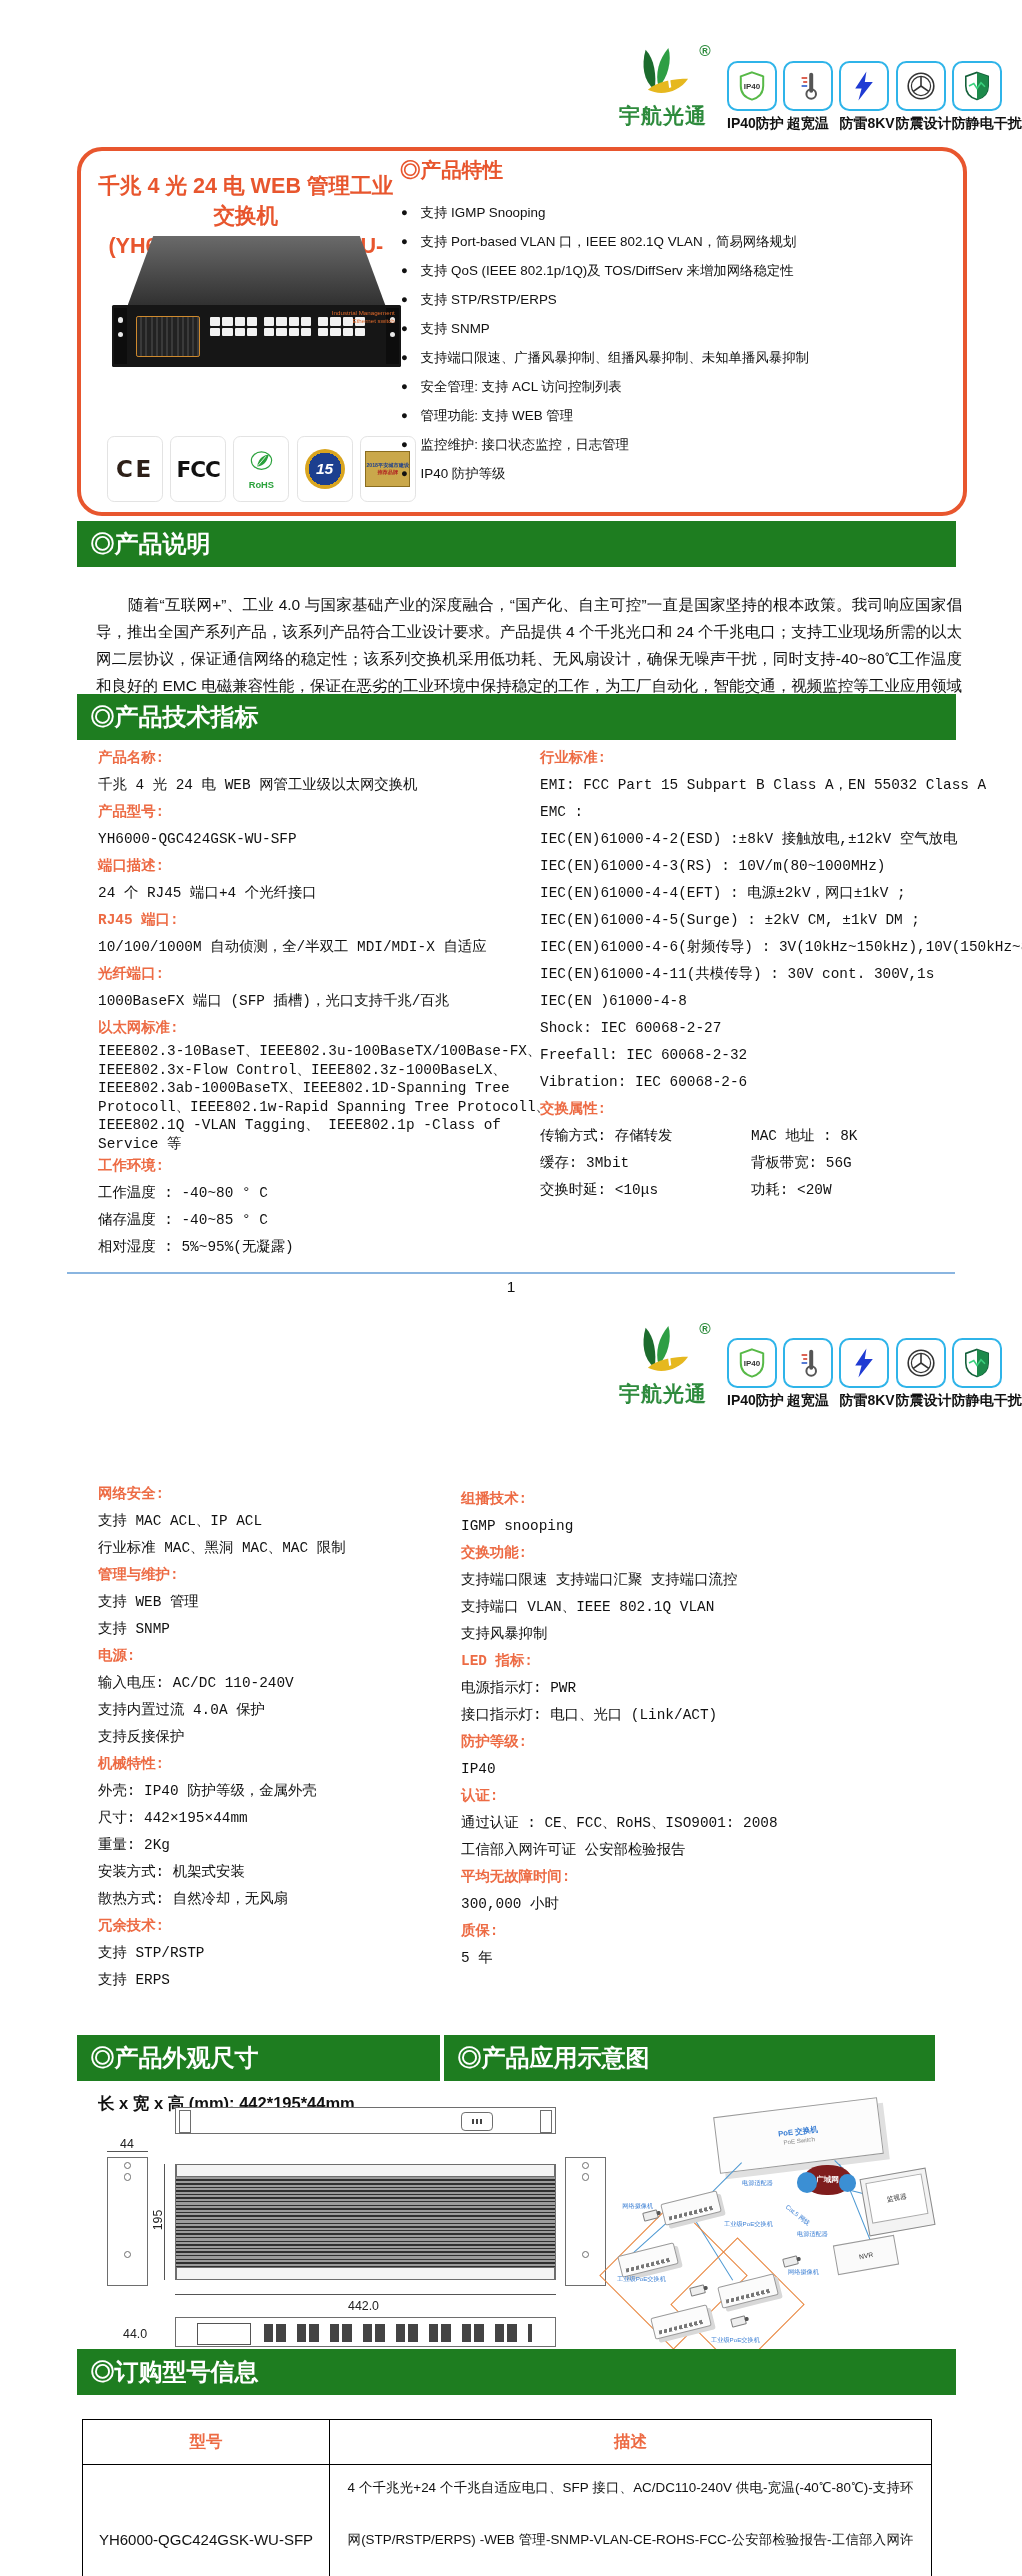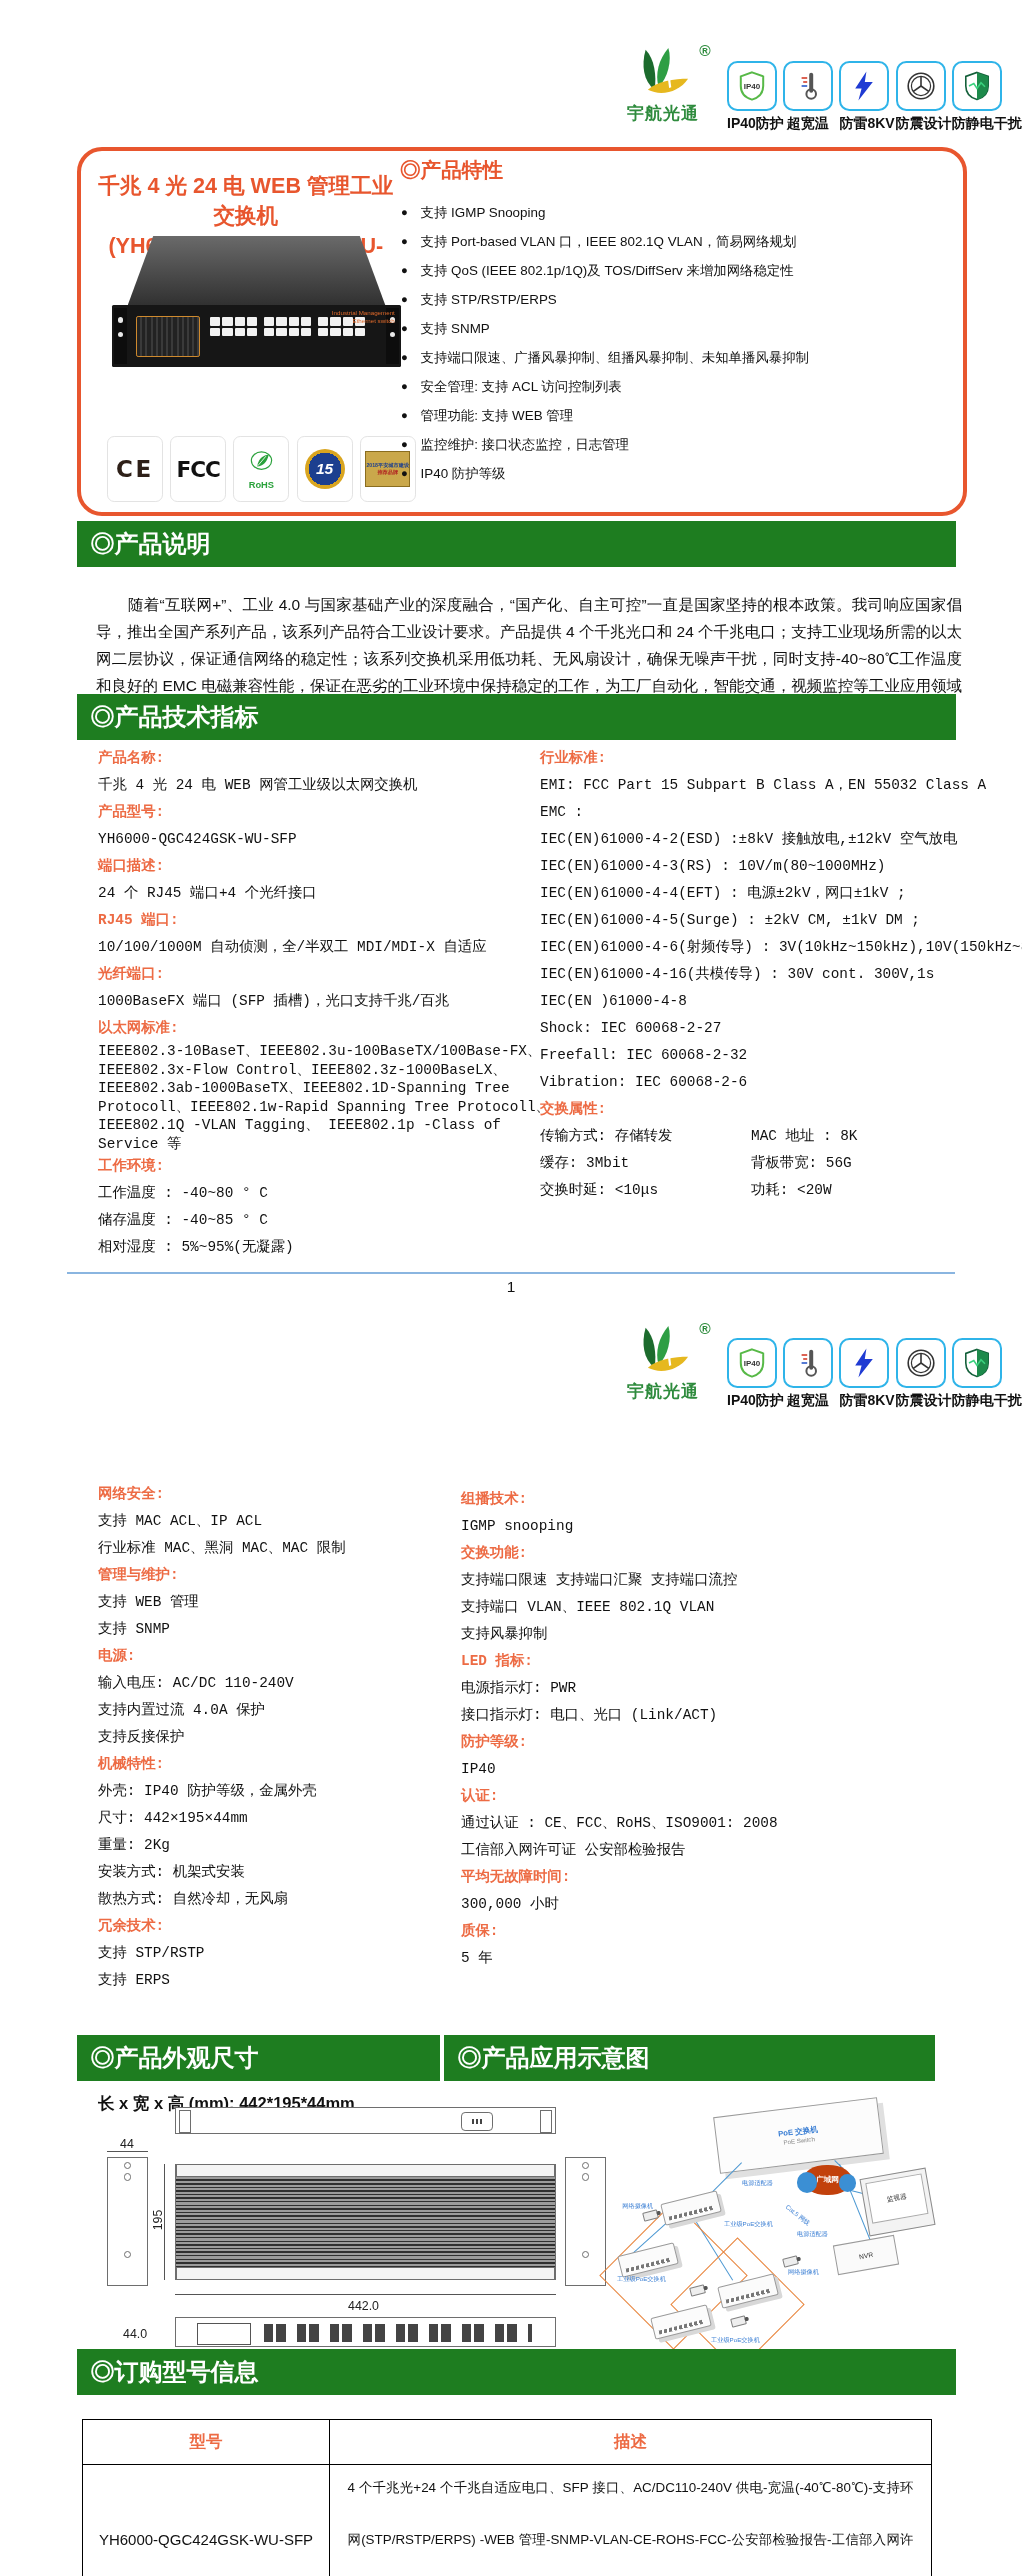--- a/index.html
+++ b/index.html
@@ -1,21 +1,21 @@
 <!DOCTYPE html>
 <html style="font-size:8.2px"><head>
 <meta charset="utf-8">
 <style>
   html,body{margin:0;padding:0;background:#fdfdfd;}
   .canvas{position:relative;width:1022px;height:2752px;background:#ffffff;
           font-family:"Liberation Sans",sans-serif;color:#111;overflow:hidden;}
   
   .brand{position:absolute;width:124px;text-align:center;}
   .brand .reg{position:absolute;right:14.4px;top:-3.1px;font-size:15.5px;color:#2e8b3d;font-weight:bold;}
-  .brand-text{font-size:17px;font-weight:bold;color:#2e8b3d;letter-spacing:1px;margin-top:1px;font-family:Liberation Serif, serif;}
+  .brand-text{font-size:21px;font-weight:bold;color:#2e8b3d;letter-spacing:1px;margin-top:1px;font-family:Liberation Serif, serif;}
   .badges{position:absolute;display:flex;gap:7.2px;}
   .badge{width:49px;text-align:center;}
   .badge-sq{width:46px;height:46px;border:2.6px solid #2fb4e9;border-radius:10.3px;background:#fff;
             display:flex;align-items:center;justify-content:center;}
   .badge-label{font-size:14px;font-weight:bold;margin-top:4.1px;white-space:nowrap;}
   
   .hero{position:absolute;left:77px;top:147px;width:882px;height:361px;
         border:4.1px solid #e8562e;border-radius:25px;background:#fff;}
   .hero-title{position:absolute;left:10.3px;top:19.6px;width:309px;text-align:center;
               color:#e8562e;font-weight:bold;font-size:21.6px;line-height:30px;}
@@ -87,21 +87,21 @@
   .appdiag{position:absolute;left:613px;top:2102px;width:350px;height:237px;}
   .node{position:absolute;box-sizing:border-box;}
   .slab{background:#fbfbfb;border:1px solid #9a9a9a;border-radius:2.1px;transform:rotate(-14deg);
         box-shadow:3.1px 4.1px 0 #d8d8d8;}
   .slab .ports{position:absolute;left:4.1px;bottom:2.6px;width:80%;height:4.1px;
         background:repeating-linear-gradient(90deg,#777 0 3.1px,#fff 3.1px 5.2px);}
   .bigbox{background:#fcfcfc;border:1px solid #9a9a9a;transform:rotate(-7deg);box-shadow:5.2px 6.2px 0 #e0e0e0;
           display:flex;flex-direction:column;align-items:center;justify-content:center;}
   .bigbox .t1{color:#3b7fd4;font-size:7.7px;font-weight:bold;}
   .bigbox .t2{color:#888;font-size:6.2px;}
-  .cloud{background:#c2410c;border-radius:48%;display:flex;align-items:center;justify-content:center;
+  .cloud{background:#7f1d1d;border-radius:48%;display:flex;align-items:center;justify-content:center;
          color:#fff;font-size:7.7px;font-weight:bold;}
   .cloud::before,.cloud::after{content:"";position:absolute;background:#3b8fd4;border-radius:50%;}
   .cloud::before{width:20.6px;height:20.6px;left:-6.2px;top:7.2px;}
   .cloud::after{width:17.5px;height:17.5px;right:-4.1px;top:9.3px;}
   .monitor{border:1.5px solid #8a8a8a;background:#f3f3f3;transform:rotate(-10deg);}
   .monitor .scr{position:absolute;left:4.1px;top:4.1px;right:4.1px;bottom:11.3px;background:#fff;border:1px solid #aaa;
         display:flex;align-items:center;justify-content:center;font-size:6.7px;color:#333;}
   .nvrbox{background:#fafafa;border:1px solid #9a9a9a;transform:rotate(-10deg);
           display:flex;align-items:center;justify-content:center;font-size:6.7px;color:#333;}
   .cam{position:absolute;width:13.4px;height:6.7px;background:#eee;border:1px solid #808080;border-radius:1px;transform:rotate(-14deg);}
@@ -319,21 +319,21 @@
   </div>
   <div class="speclist" style="left:540px;top:745px;">
     <div class="srow t-h"><span>行业标准:</span><span></span><span class="pb"></span></div>
       <div class="srow t-t"><span>EMI: FCC Part 15 Subpart B Class A，EN 55032 Class A</span><span></span><span class="pb"></span></div>
       <div class="srow t-t"><span>EMC :</span><span></span><span class="pb"></span></div>
       <div class="srow t-t"><span>IEC(EN)61000-4-2(ESD) :±8kV 接触放电,±12kV 空气放电</span><span></span><span class="pb"></span></div>
       <div class="srow t-t"><span>IEC(EN)61000-4-3(RS) : 10V/m(80~1000MHz)</span><span></span><span class="pb"></span></div>
       <div class="srow t-t"><span>IEC(EN)61000-4-4(EFT) : 电源±2kV，网口±1kV ;</span><span></span><span class="pb"></span></div>
       <div class="srow t-t"><span>IEC(EN)61000-4-5(Surge) : ±2kV CM, ±1kV DM ;</span><span></span><span class="pb"></span></div>
       <div class="srow t-t"><span>IEC(EN)61000-4-6(射频传导) : 3V(10kHz~150kHz),10V(150kHz~80MHz)</span><span></span><span class="pb"></span></div>
-      <div class="srow t-t"><span>IEC(EN)61000-4-16(共模传导) : 30V cont. 300V,1s</span><span></span><span class="pb"></span></div>
+      <div class="srow t-t"><span>IEC(EN)61000-4-11(共模传导) : 30V cont. 300V,1s</span><span></span><span class="pb"></span></div>
       <div class="srow t-t"><span>IEC(EN )61000-4-8</span><span></span><span class="pb"></span></div>
       <div class="srow t-t"><span>Shock: IEC 60068-2-27</span><span></span><span class="pb"></span></div>
       <div class="srow t-t"><span>Freefall: IEC 60068-2-32</span><span></span><span class="pb"></span></div>
       <div class="srow t-t"><span>Vibration: IEC 60068-2-6</span><span></span><span class="pb"></span></div>
       <div class="srow t-h"><span>交换属性:</span><span></span><span class="pb"></span></div>
       <div class="srow t-pair"><span></span><span>传输方式: 存储转发</span><span class="pb">MAC 地址 : 8K</span></div>
       <div class="srow t-pair"><span></span><span>缓存: 3Mbit</span><span class="pb">背板带宽: 56G</span></div>
       <div class="srow t-pair"><span></span><span>交换时延: &lt;10μs</span><span class="pb">功耗: &lt;20W</span></div>
   </div>
 

